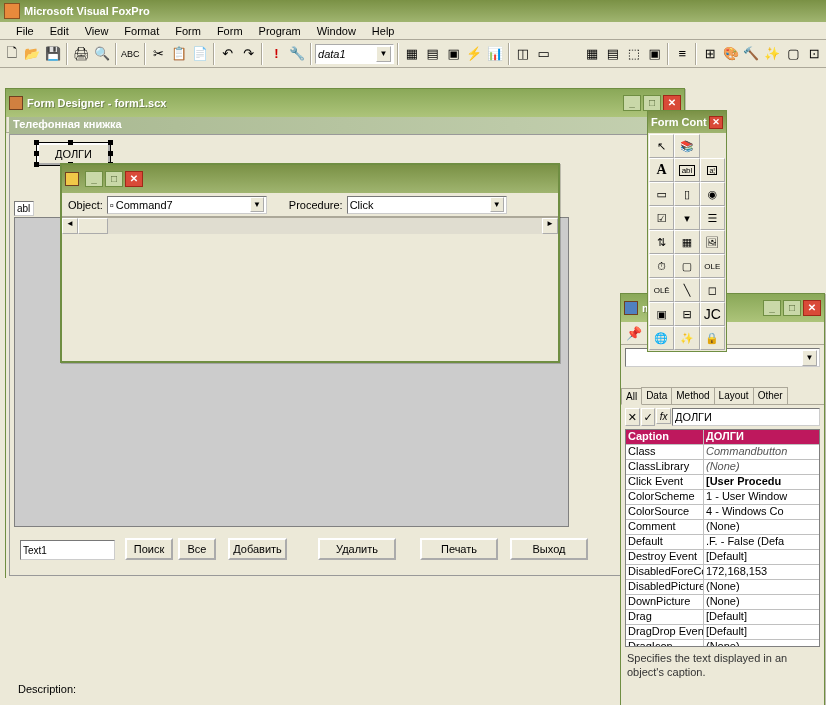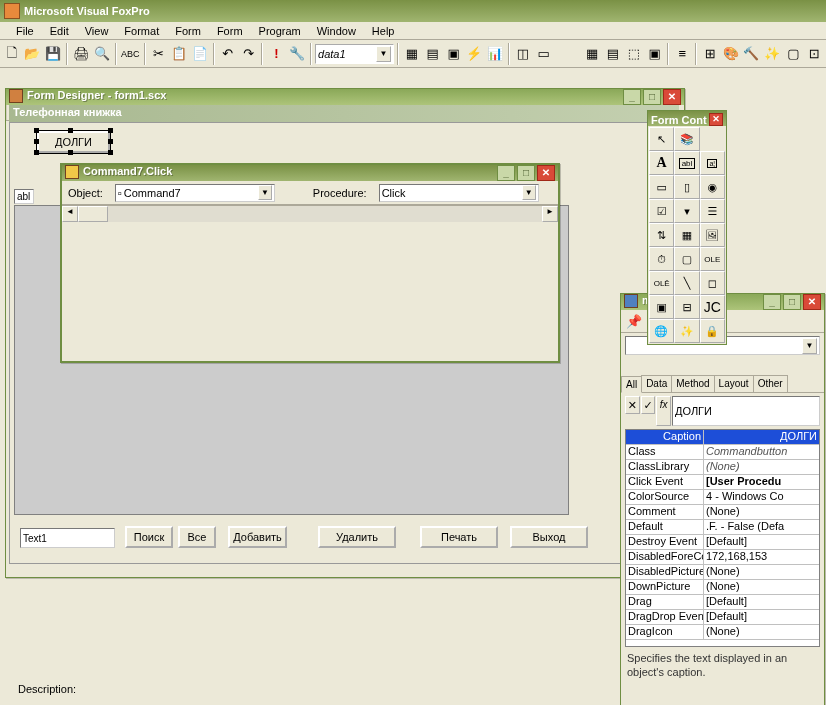--- a/index.html
+++ b/index.html
@@ -14,70 +14,70 @@
 
 .toolbar { background: #ece9d8; height: 28px; display: flex; align-items: center; padding: 2px; border-bottom: 1px solid #aca899; gap: 1px; }
 .tbtn { width: 22px; height: 22px; border: 1px solid transparent; display: inline-flex; align-items: center; justify-content: center; cursor: pointer; font-size: 13px; }
 .tsep { width: 2px; height: 22px; border-left: 1px solid #aca899; border-right: 1px solid #fff; margin: 0 2px; }
 .tcombo { height: 20px; width: 88px; background: white; border: 1px inset #fff; font-style: italic; padding: 1px 2px; display: inline-flex; align-items: center; }
 .tcombo .dd { margin-left: auto; background: #ece9d8; border: 1px outset #fff; width: 15px; height: 16px; text-align: center; font-size: 8px; line-height: 14px; }
 
 .workspace { position: relative; height: 620px; background: #ece9d8; }
 
 .mdi-win { position: absolute; border: 1px solid #6f8e42; background: #ece9d8; box-shadow: 1px 1px 0 rgba(0,0,0,0.2); }
-.mdi-title { background: linear-gradient(to bottom, #8aa858, #adc47a); height: 16px; display: flex; align-items: flex-start; padding: 0 3px; color: white; font-weight: bold; }
+.mdi-title { background: linear-gradient(to bottom, #8aa858, #adc47a); height: 28px; display: flex; align-items: center; padding: 0 3px; color: white; font-weight: bold; }
 .mdi-title .icn { width: 14px; height: 14px; background: #d08040; border: 1px solid #704020; margin-right: 4px; }
 .mdi-title span { flex: 1; text-shadow: 1px 1px 0 rgba(0,0,0,0.3); }
 .winbtn { width: 18px; height: 16px; background: #c9d8a8; border: 1px solid #6f8e42; margin-left: 2px; text-align: center; line-height: 13px; font-size: 10px; color: #4a5d2e; cursor: pointer; font-family: Arial; }
 .winbtn.close { background: #d94a38; color: white; border-color: #a02818; font-weight: bold; }
 
 .form-designer { left: 5px; top: 20px; width: 680px; height: 490px; }
 .fd-canvas { background: #ece9d8; height: 468px; position: relative; overflow: hidden; }
 .fd-form { position: absolute; left: 3px; top: 0; width: 670px; height: 460px; }
 .fd-form-title { background: linear-gradient(to right, #a8b890, #c4d0b0); height: 17px; padding: 1px 4px; color: white; font-weight: bold; font-size: 11px; }
 .fd-form-body { background: #ece9d8; height: 442px; position: relative; border: 1px solid #999; }
 .fd-btn { position: absolute; background: #ece9d8; border: 2px outset #fff; text-align: center; padding: 3px 0; cursor: pointer; }
 .fd-btn.sel { outline: 1px solid black; }
 .handle { position: absolute; width: 5px; height: 5px; background: black; }
 .fd-lbl { position: absolute; background: #404040; color: white; font-weight: bold; padding: 1px 4px; margin-top: 36px; }
 .fd-txt { position: absolute; background: white; border: 1px inset #ccc; padding: 1px 2px; font-size: 10px; }
 .fd-grid { position: absolute; background: #ccc; border: 1px solid #808080; }
 
 .codewin { left: 60px; top: 95px; width: 500px; height: 200px; z-index: 10; border: 2px solid #6f8e42; }
 .codewin .mdi-title { background: linear-gradient(to bottom, #7a9145, #a0b570); }
-.codebar { background: #ece9d8; height: 24px; display: flex; align-items: center; padding: 2px 6px; gap: 12px; border-bottom: 1px solid #aca899; }
+.codebar { background: #ece9d8; height: 24px; display: flex; align-items: center; padding: 2px 6px; gap: 4px; border-bottom: 1px solid #aca899; }
 .codebar label { }
 .codebar .sel { background: white; border: 1px inset #ccc; width: 160px; height: 18px; display: flex; align-items: center; padding: 0 2px; }
 .codebar .sel .dd { margin-left: auto; background: #ece9d8; border: 1px outset #fff; width: 14px; height: 15px; font-size: 8px; text-align: center; line-height: 13px; }
 .codearea { background: white; height: 134px; overflow: auto; padding: 2px 4px; font-family: 'Courier New', monospace; font-size: 13px; border: 1px inset #ccc; margin: 0 2px; white-space: pre; }
 .kw { color: #0000d0; }
 .codescroll { height: 17px; background: #ece9d8; border-top: 1px solid #aca899; display: flex; }
 .codescroll .sb { width: 16px; height: 16px; background: #ece9d8; border: 1px outset #fff; font-size: 8px; text-align: center; }
 .codescroll .track { flex: 1; background: #e0ddd0; }
 
 .formcontrols { position: absolute; left: 647px; top: 42px; width: 80px; background: #ece9d8; border: 1px solid #6f8e42; z-index: 20; }
-.fc-title { background: linear-gradient(to bottom, #7a9145, #a0b570); height: 15px; display: flex; align-items: flex-end; padding: 0 3px; color: white; font-weight: bold; font-size: 10px; }
+.fc-title { background: linear-gradient(to bottom, #7a9145, #a0b570); height: 22px; display: flex; align-items: center; padding: 0 3px; color: white; font-weight: bold; font-size: 10px; }
 .fc-title span { flex: 1; overflow: hidden; white-space: nowrap; }
 .fc-grid { display: grid; grid-template-columns: repeat(3, 1fr); gap: 0; padding: 1px; }
 .fc-btn { height: 24px; border: 1px outset #fff; display: flex; align-items: center; justify-content: center; font-size: 11px; cursor: pointer; background: #ece9d8; }
 
 .propwin { position: absolute; left: 620px; top: 225px; width: 205px; height: 440px; background: #ece9d8; border: 1px solid #6f8e42; }
 .propwin .mdi-title { font-size: 10px; }
 .pcombo { margin: 3px 4px; background: white; border: 1px inset #ccc; height: 19px; display: flex; align-items: center; padding: 0 2px; }
 .pcombo .dd { margin-left: auto; background: #ece9d8; border: 1px outset #fff; width: 15px; height: 16px; font-size: 8px; text-align: center; line-height: 14px; }
 .ptabs { display: flex; border-bottom: 1px solid #aca899; margin-top: 20px; }
 .ptab { padding: 2px 4px; border: 1px solid #aca899; border-bottom: none; background: #ece9d8; margin-right: -1px; font-size: 10px; cursor: pointer; }
 .ptab.active { background: #ece9d8; position: relative; top: 1px; border-bottom: 1px solid #ece9d8; }
 .pedit { display: flex; margin: 3px 4px; gap: 1px; }
 .pedit .b { width: 18px; height: 18px; border: 1px outset #fff; text-align: center; line-height: 16px; font-size: 11px; cursor: pointer; }
-.pedit .fx { width: 18px; height: 30px; border: 1px outset #fff; text-align: center; font-style: italic; font-size: 10px; line-height: 16px; }
+.pedit .fx { width: 18px; height: 16px; border: 1px outset #fff; text-align: center; font-style: italic; font-size: 10px; line-height: 16px; }
 .pedit input { flex: 1; border: 1px inset #ccc; padding: 1px 2px; font-size: 11px; }
 .pgrid { border: 1px solid #808080; margin: 0 4px; height: 218px; overflow-y: scroll; overflow-x: hidden; background: white; }
 .prow { display: flex; border-bottom: 1px solid #c0c0c0; height: 15px; font-size: 11px; }
-.prow.hdr { background: #1d4ed8; color: white; font-weight: normal; text-align: right; }
+.prow.hdr { background: #be185d; color: white; font-weight: bold; }
 .pc1 { width: 78px; padding: 0 2px; border-right: 1px solid #c0c0c0; overflow: hidden; white-space: nowrap; }
 .pc2 { flex: 1; padding: 0 2px; overflow: hidden; white-space: nowrap; }
 .pc2.it { font-style: italic; color: #555; }
 .pdesc { margin: 4px 6px; color: #333; font-size: 11px; line-height: 1.3; }
 .desc-lbl { position: absolute; left: 18px; top: 615px; }
 
 .mini-tb { position: absolute; left: 625px; top: 248px; display: flex; gap: 1px; }
 .mini-tb .tbtn { width: 20px; height: 20px; }
 </style>
 </head>
@@ -190,21 +190,20 @@
           <div class="fd-btn" style="left:410px;top:403px;width:78px">Печать</div>
           <div class="fd-btn" style="left:500px;top:403px;width:78px">Выход</div>
         </div>
       </div>
     </div>
   </div>
 
   <div class="mdi-win codewin">
     <div class="mdi-title">
       <div class="icn" style="background:#f0c848"></div>
-      <span>Command7.Click</span>
       <div class="winbtn">_</div>
       <div class="winbtn">□</div>
       <div class="winbtn close">✕</div>
     </div>
     <div class="codebar">
       <label>Object:</label>
       <div class="sel">
           <span style="margin-right:2px">▫</span>
           <span>Command7</span>
           <div class="dd">▼</div>
@@ -303,20 +302,24 @@
         </div>
         <div class="prow">
           <div class="pc1">ClassLibrary</div>
           <div class="pc2 it">(None)</div>
         </div>
         <div class="prow">
           <div class="pc1">Click Event</div>
           <div class="pc2"><b>[User Procedu</b></div>
         </div>
         <div class="prow">
+          <div class="pc1">ColorScheme</div>
+          <div class="pc2">1 - User Window</div>
+        </div>
+        <div class="prow">
           <div class="pc1">ColorSource</div>
           <div class="pc2">4 - Windows Co</div>
         </div>
         <div class="prow">
           <div class="pc1">Comment</div>
           <div class="pc2">(None)</div>
         </div>
         <div class="prow">
           <div class="pc1">Default</div>
           <div class="pc2">.F. - False (Defa</div>

